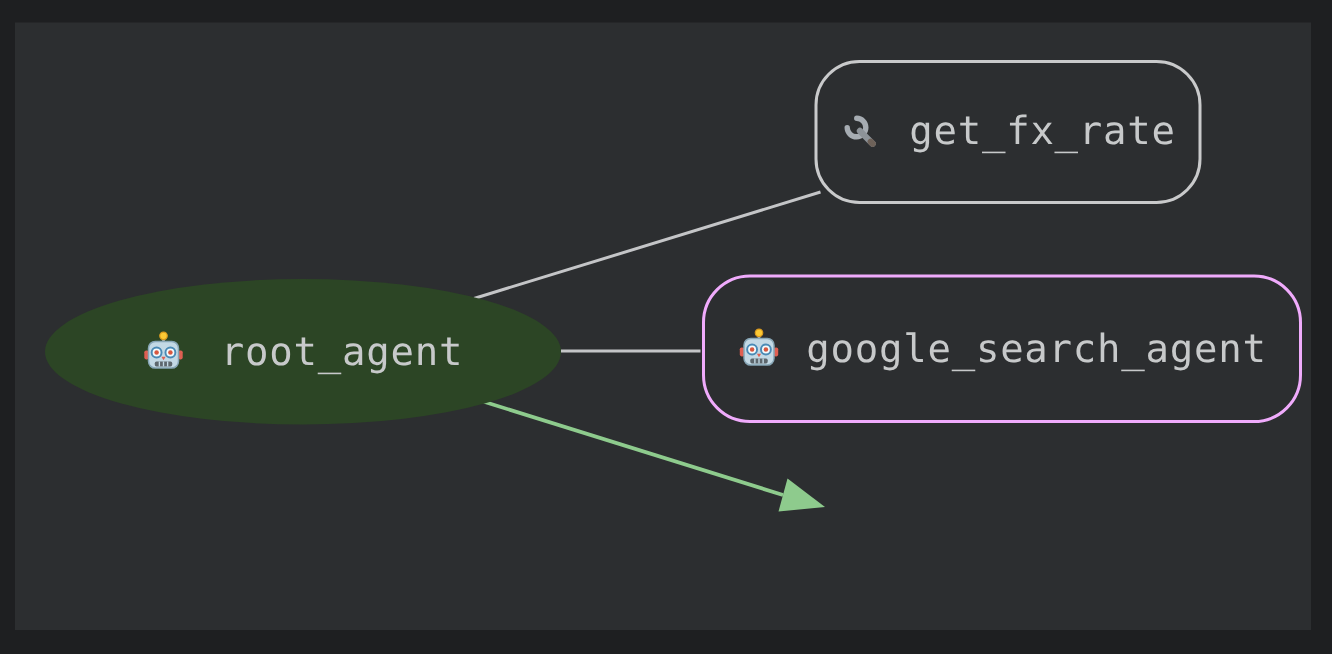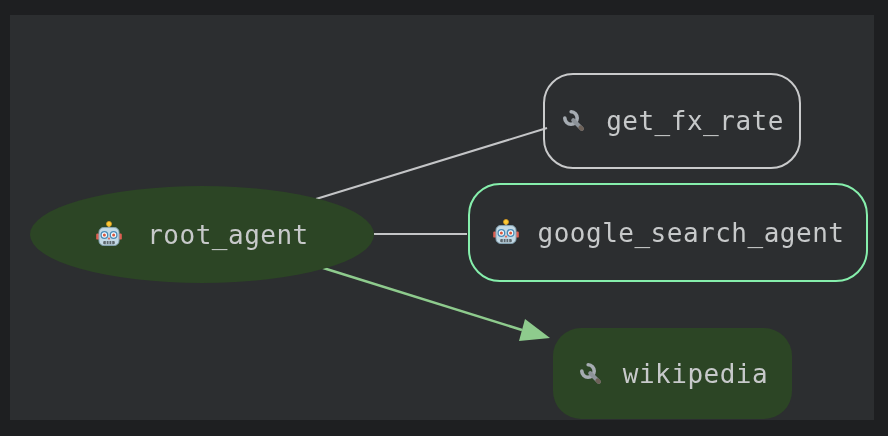--- a/index.html
+++ b/index.html
@@ -57,28 +57,27 @@
     gap: 24px;
   }
   .node-get-fx-rate {
     left: 533px;
     top: 25px;
     width: 258px;
     height: 96px;
     border: 2px solid #c9cacb;
     border-radius: 30px;
     background: transparent;
-    margin-top: 33px;
   }
   .node-google-search-agent {
     left: 458px;
     top: 168px;
     width: 400px;
     height: 99px;
-    border: 2px solid #86efac;
+    border: 2px solid #f0abfc;
     border-radius: 32px;
     background: transparent;
   }
   .node-wikipedia {
     left: 543px;
     top: 313px;
     width: 239px;
     height: 91px;
     border-radius: 28px;
     background: #2c4525;
@@ -147,26 +146,14 @@
         <polygon points="12.6,16.8 15.4,16.8 14,19.2" fill="#df5f52"></polygon>
         <rect x="8.2" y="20" width="11.6" height="3.3" rx="1.1" fill="#5d676d"></rect>
         <rect x="10.8" y="20" width="0.9" height="3.3" fill="#c3d9e5"></rect>
         <rect x="13.55" y="20" width="0.9" height="3.3" fill="#c3d9e5"></rect>
         <rect x="16.3" y="20" width="0.9" height="3.3" fill="#c3d9e5"></rect>
       </svg>
     </span>
     <span class="node-label">google_search_agent</span>
   </div>
 
-  <div class="node node-wikipedia">
-    <span class="icon">
-      <svg viewBox="0 0 28 28" width="28" height="28">
-        <g transform="rotate(-45 14 14)">
-          <path d="M9.5 5.5 A 6.2 6.2 0 1 0 18.5 5.5" fill="none" stroke="#a6acb2" stroke-width="3.6" stroke-linecap="round"></path>
-          <line x1="14" y1="13" x2="14" y2="25" stroke="#8d9399" stroke-width="4.2" stroke-linecap="round"></line>
-          <line x1="14" y1="23.2" x2="14" y2="25" stroke="#6e6259" stroke-width="4.2" stroke-linecap="round"></line>
-        </g>
-      </svg>
-    </span>
-    <span class="node-label">wikipedia</span>
-  </div>
 
 </div>
 
 </body></html>

